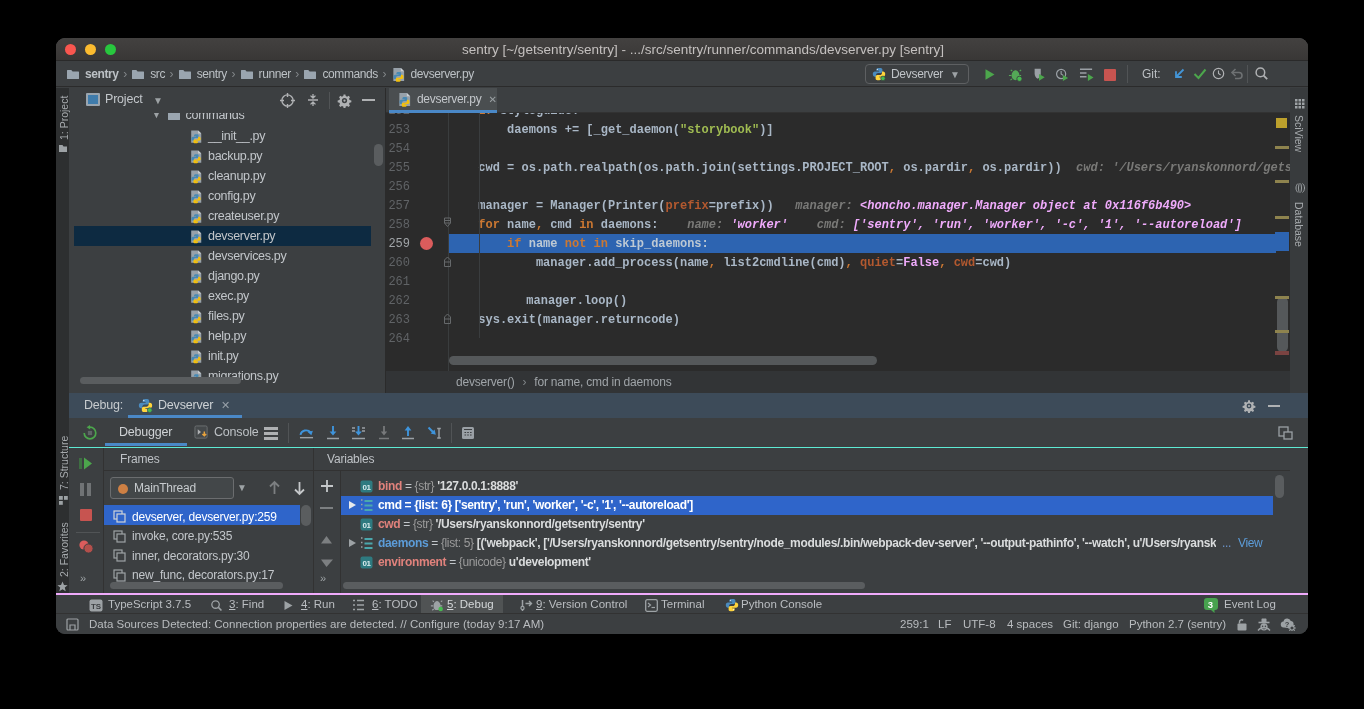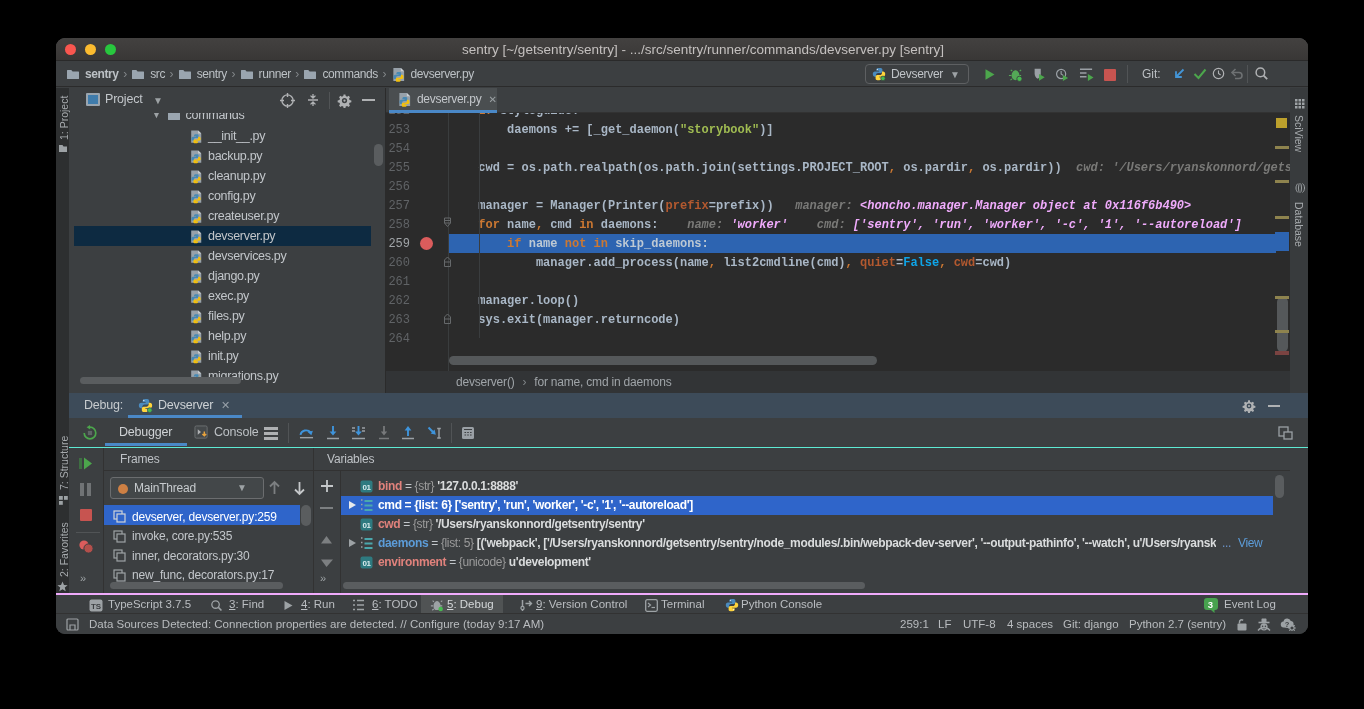--- a/index.html
+++ b/index.html
@@ -23,21 +23,21 @@
 #tab1 .x{color:#9aa0a3;margin-left:7px;font-size:10px;}
 #tabline{position:absolute;left:4px;top:22px;width:108px;height:3px;background:#4a88c7;}
 
 #editor{position:absolute;left:330px;top:75px;width:904px;height:258px;background:#2b2b2b;overflow:hidden;}
 #editor .execline{position:absolute;left:61.5px;top:120.5px;width:828px;height:19px;background:#2d64b1;}
 .cl{position:absolute;left:63.5px;white-space:pre;font-family:"Liberation Mono",monospace;font-size:12px;font-weight:bold;line-height:19px;height:19px;color:#a9b7c6;}
 .ln{position:absolute;left:0;width:24px;text-align:right;font-family:"Liberation Mono",monospace;font-size:12px;line-height:19px;height:19px;color:#606366;left:2px;width:22px;}
 .k{color:#cc7832;}
 .s{color:#a0bc52;}
 .kw{color:#b3592f;}
-.cst{color:#0ea5e9;margin-top:24px;}
+.cst{color:#f0abfc;margin-top:24px;}
 .hint{color:#797977;font-style:italic;font-weight:bold;}
 .hintv{color:#f0abfc;font-style:italic;font-weight:bold;}
 #gutterline{position:absolute;left:62px;top:0;width:1px;height:100%;background:#3a3d3e;}
 #ebread{position:absolute;left:330px;top:333px;width:904px;height:22px;background:#323436;color:#9fa4a8;font-size:12px;display:flex;align-items:center;padding-left:70px;letter-spacing:-0.2px;}
 
 #ptree{position:absolute;left:13px;top:75px;width:316px;height:280px;background:#3c3f41;overflow:hidden;font-size:12.5px;color:#c2c6ca;letter-spacing:-0.3px;}
 .trow{position:absolute;height:20px;display:flex;align-items:center;white-space:nowrap;}
 .trow svg{margin-right:5px;flex:none;}
 #vdiv1{position:absolute;left:329px;top:50px;width:1px;height:305px;background:#2b2b2b;}
 
@@ -270,21 +270,21 @@
     <div class="ln" style="top:198px;">263</div>
     <div class="ln" style="top:217px;">264</div>
     <div class="abs" style="left:34px;top:124px;width:13px;height:13px;border-radius:50%;background:#db5c5c;"></div>
     <div class="cl" style="top:-11px;">    <span class="k">if</span> styleguide:</div>
     <div class="cl" style="top:8px;">        daemons += [_get_daemon(<span class="s">"storybook"</span>)]</div>
     <div class="cl" style="top:46px;">    cwd = os.path.realpath(os.path.join(settings.PROJECT_ROOT<span class="k">,</span> os.pardir<span class="k">,</span> os.pardir))  <span class="hint">cwd: '/Users/ryanskonnord/getsent</span></div>
     <div class="cl" style="top:84px;">    manager = Manager(Printer(<span class="kw">prefix</span>=prefix))   <span class="hint">manager: </span><span class="hintv">&lt;honcho.manager.Manager object at 0x116f6b490&gt;</span></div>
     <div class="cl" style="top:103px;">    <span class="k">for</span> name<span class="k">,</span> cmd <span class="k">in</span> daemons:    <span class="hint">name: </span><span class="hintv">'worker'</span><span class="hint">    cmd: </span><span class="hintv">['sentry', 'run', 'worker', '-c', '1', '--autoreload']</span></div>
     <div class="cl" style="top:122px;color:#bdc9d4;">        <span class="k">if</span> name <span class="k">not in</span> skip_daemons:</div>
     <div class="cl" style="top:141px;">            manager.add_process(name<span class="k">,</span> list2cmdline(cmd)<span class="k">,</span> <span class="kw">quiet</span>=<span class="cst">False</span><span class="k">,</span> <span class="kw">cwd</span>=cwd)</div>
-    <div class="cl" style="top:179px;">    manager.loop()</div>
+    <div class="cl" style="top:179px;padding-left:48px;">    manager.loop()</div>
     <div class="cl" style="top:198px;">    sys.exit(manager.returncode)</div>
 
     <svg class="abs" style="left:57px;top:104px;" width="9" height="12" viewBox="0 0 9 12">
         <path d="M1.5 1h6v5L4.5 9.5 1.5 6z" fill="none" stroke="#66696b" stroke-width="1"></path>
         <path d="M1.5 3.5h6M1.5 6h6" stroke="#66696b" stroke-width="1"></path>
       </svg>
     <svg class="abs" style="left:57px;top:200px;" width="9" height="12" viewBox="0 0 9 12">
         <path d="M4.5 1L7.5 4v6.5h-6V4z" fill="none" stroke="#66696b" stroke-width="1"></path>
         <path d="M1.5 6h6" stroke="#66696b" stroke-width="1"></path>
       </svg>
@@ -427,21 +427,21 @@
     <div class="abs" style="left:24px;top:61px;width:12px;height:12px;background:#c75450;border-radius:1px;"></div>
     <div class="abs" style="left:20px;top:84px;width:24px;height:1px;background:#515456;"></div>
     <svg class="abs" style="left:22px;top:91px;" width="16" height="15" viewBox="0 0 16 15">
         <circle cx="6" cy="6" r="4.6" fill="#db5c5c"></circle>
         <circle cx="10.5" cy="9.5" r="4.6" fill="#b34f4b" stroke="#3c3f41" stroke-width="1"></circle>
       </svg>
     <span class="abs" style="left:24px;top:124px;color:#9da2a5;font-size:11px;letter-spacing:1px;">»</span>
 
     <span class="abs" style="left:64px;top:4px;font-size:12px;color:#bec2c6;letter-spacing:-0.2px;">Frames</span>
     <div class="abs" style="left:48px;top:22px;width:209px;height:1px;background:#323232;"></div>
-    <div class="abs" style="left:54px;top:29px;width:154px;height:22px;border:1px solid #6b6d6f;border-radius:3px;background:#434749;">
+    <div class="abs" style="left:54px;top:29px;width:124px;height:22px;border:1px solid #6b6d6f;border-radius:3px;background:#434749;">
       <div class="abs" style="left:7px;top:5.5px;width:10px;height:10px;border-radius:50%;background:#ce8044;"></div>
       <span class="abs" style="left:23px;top:3px;font-size:12px;color:#c7cbce;letter-spacing:-0.2px;">MainThread</span>
       <span class="abs" style="left:126px;top:4px;color:#9da2a5;font-size:10px;">▼</span>
     </div>
     <svg class="abs" style="left:211px;top:32px;" width="15" height="16" viewBox="0 0 15 16">
         <path d="M7.5 2v12M3 6.5L7.5 2 12 6.5" fill="none" stroke="#7c7f81" stroke-width="1.8"></path>
       </svg>
     <svg class="abs" style="left:236px;top:32px;" width="15" height="16" viewBox="0 0 15 16">
         <path d="M7.5 2v12M3 9.5l4.5 4.5L12 9.5" fill="none" stroke="#c5c8ca" stroke-width="1.8"></path>
       </svg>

